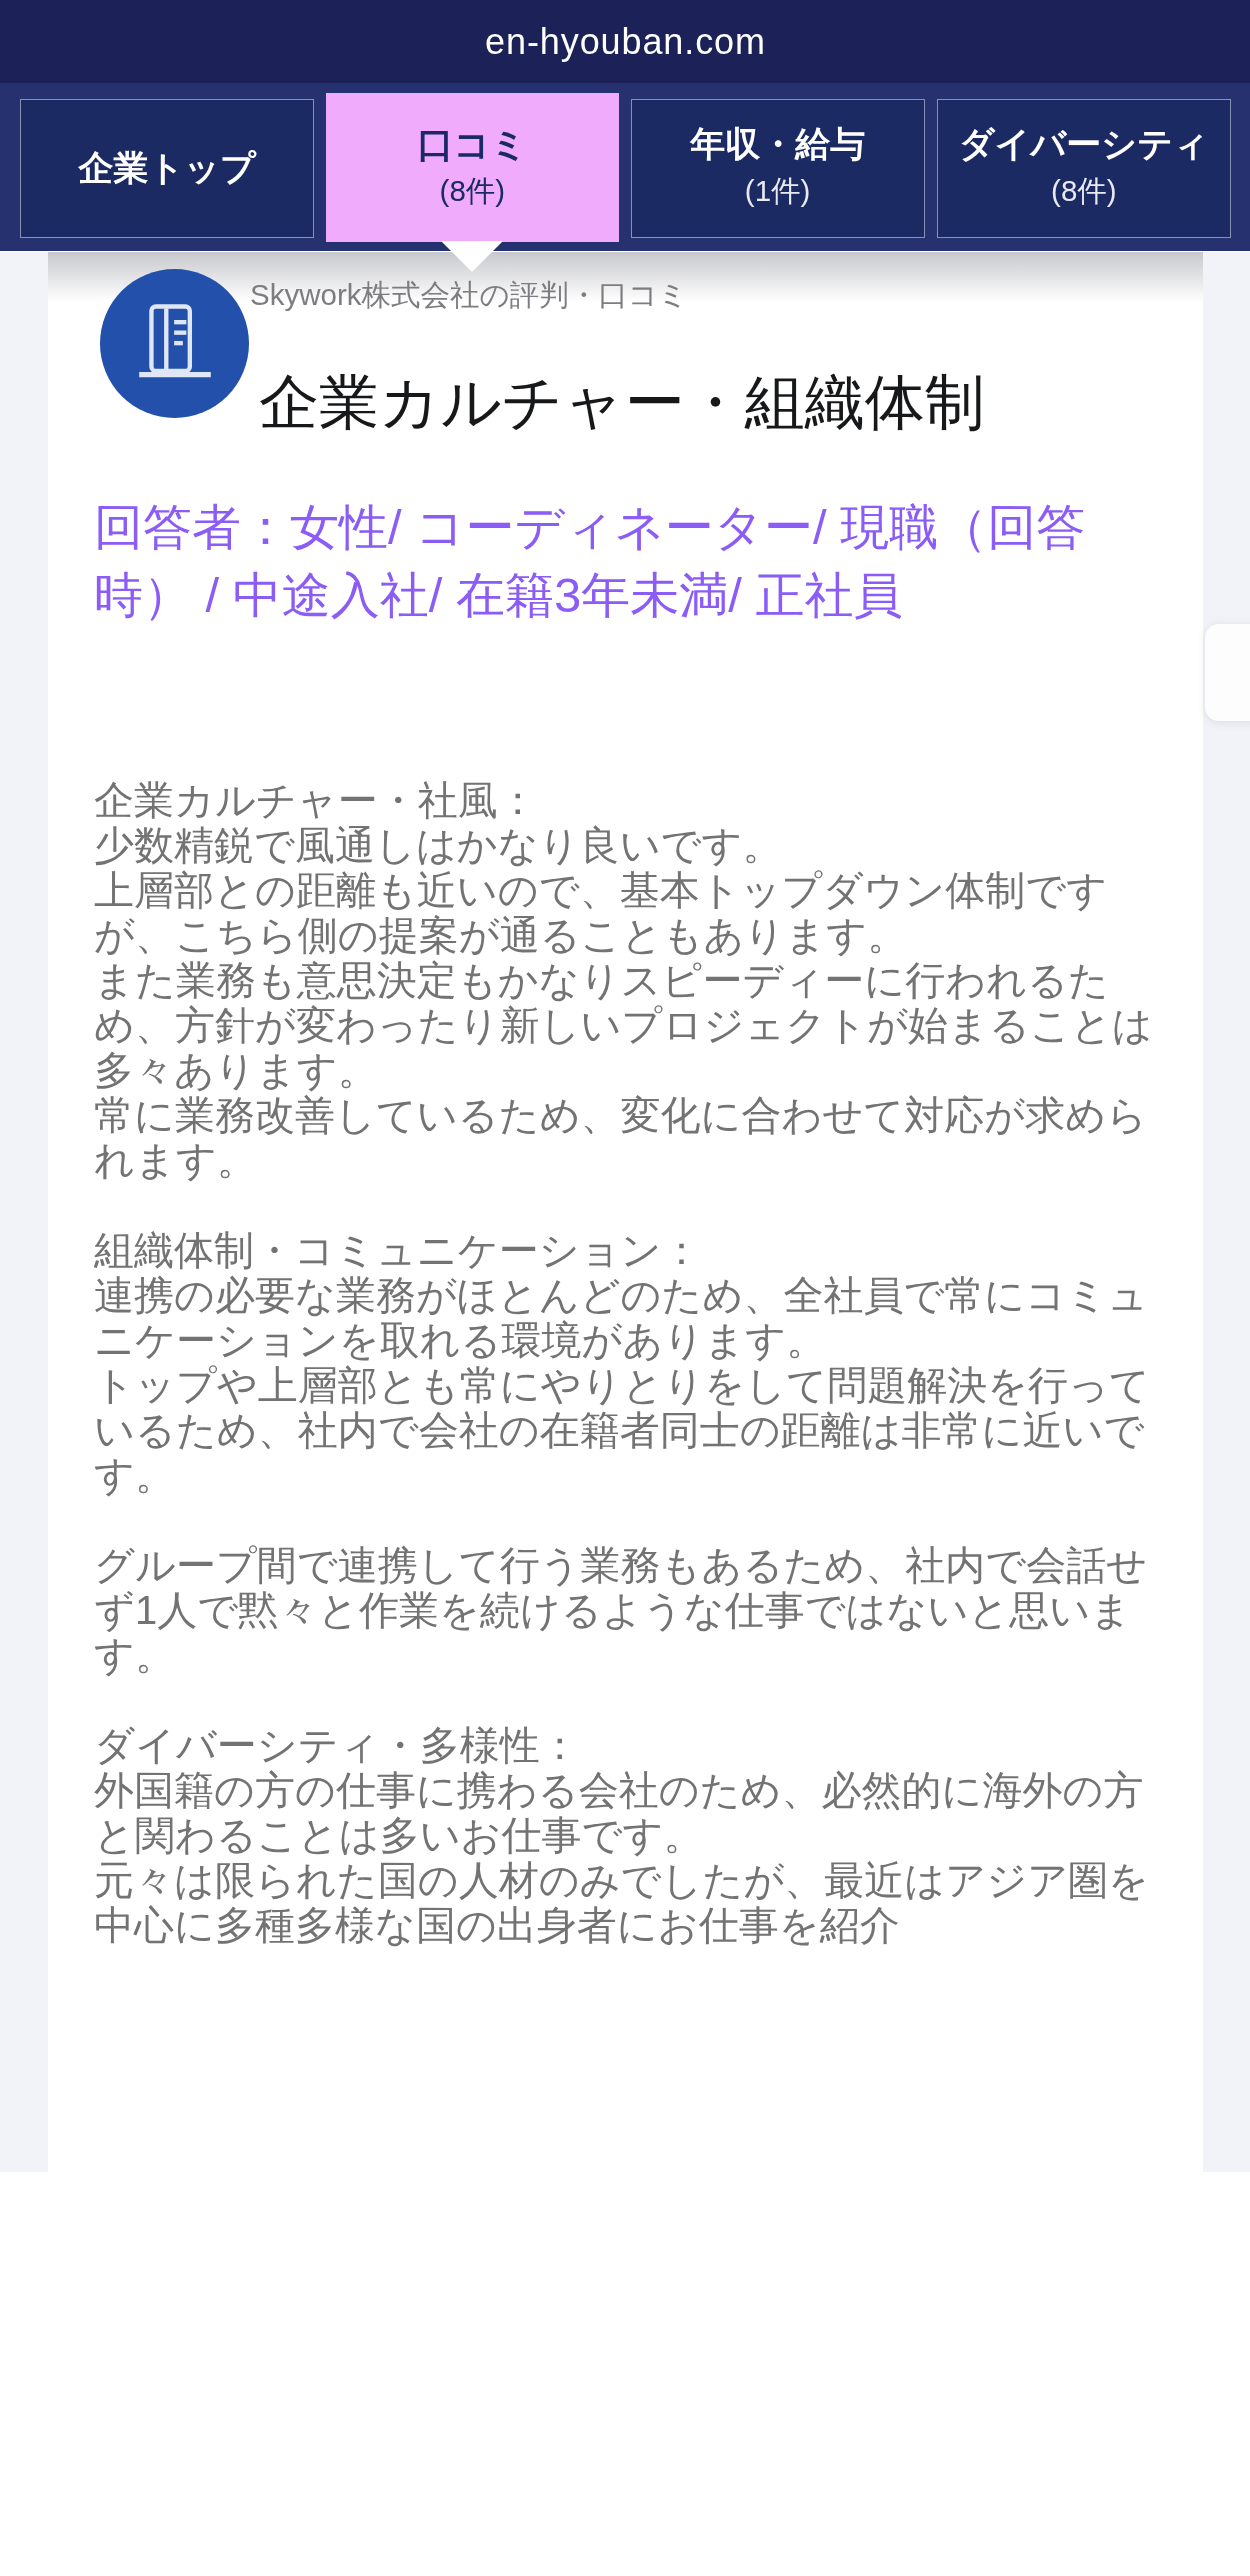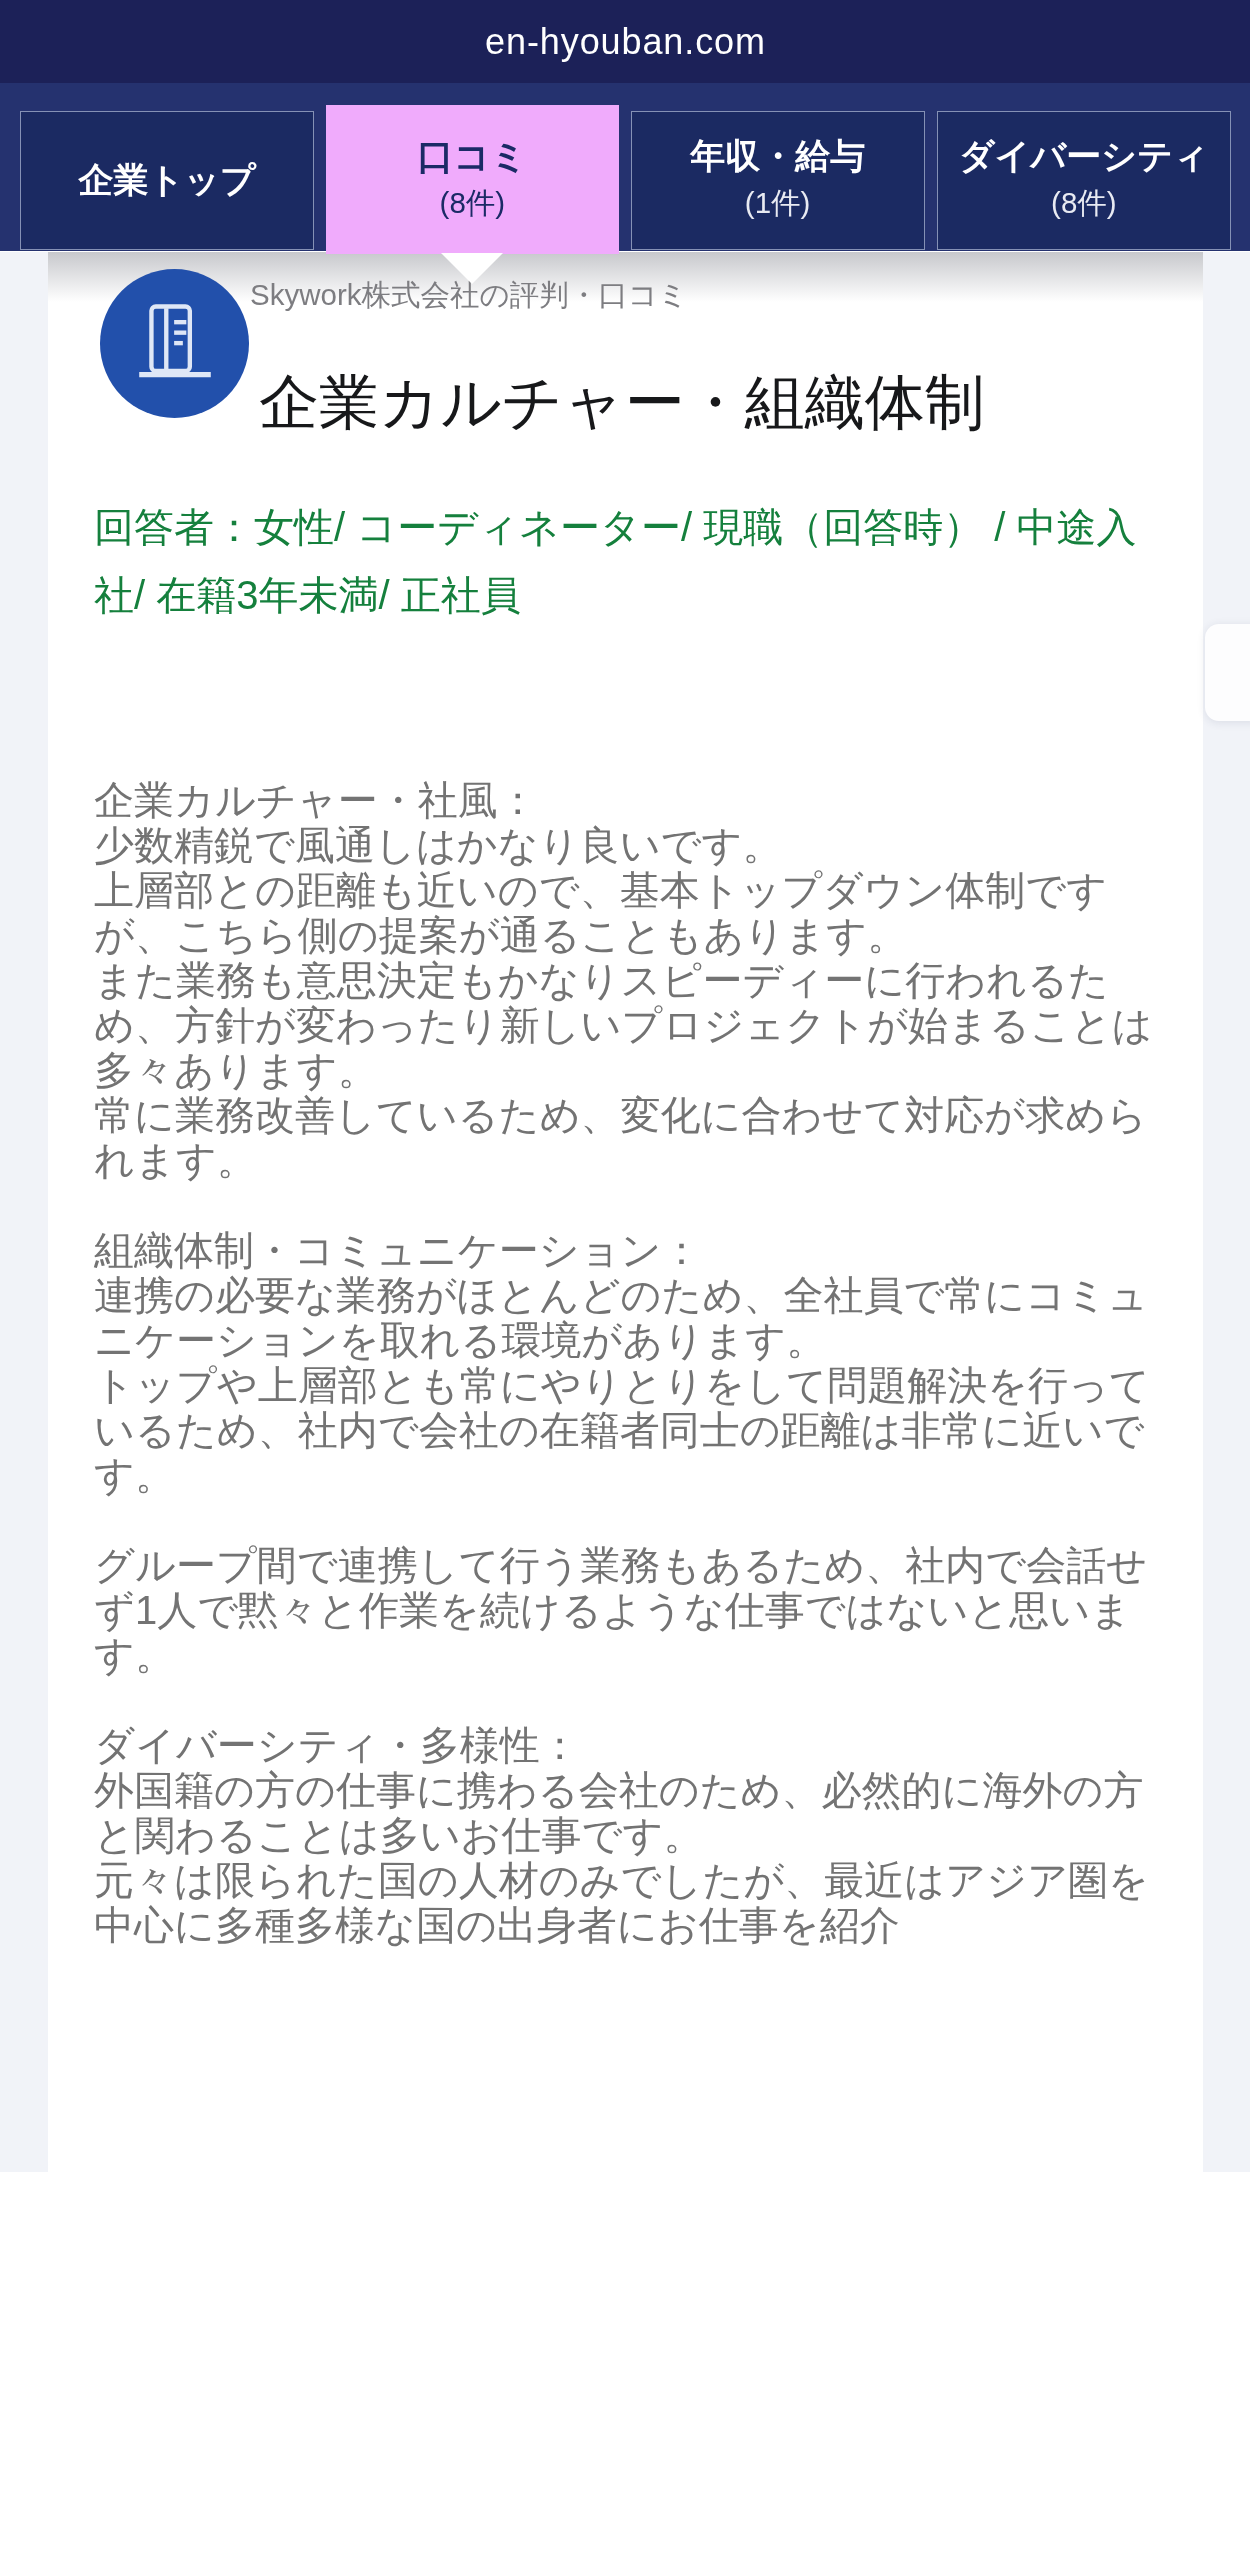--- a/index.html
+++ b/index.html
@@ -20,21 +20,21 @@
     background:#1c2158;
     display:flex;align-items:center;justify-content:center;
     color:#ffffff;font-size:36px;letter-spacing:0.9px;
   }
 
   
   .nav{
     position:absolute;left:0;top:83px;width:1251px;height:168px;
     background:#25326f;
     display:flex;gap:12px;
-    padding:12px 20px;box-sizing:border-box;
+    padding:0 20px;box-sizing:border-box;
     z-index:3;
   }
   .tab{
     flex:1 1 0;
     margin-top:15.6px;height:139px;
     background:#1b2a62;
     border:1.7px solid #8591b5;
     box-sizing:border-box;
     display:flex;flex-direction:column;align-items:center;justify-content:center;
     color:#ffffff;text-align:center;cursor:pointer;
@@ -84,21 +84,21 @@
   .breadcrumb{
     position:absolute;left:250px;top:276px;z-index:2;
     font-size:29.5px;color:#7d7d81;
   }
   .review-title{
     position:absolute;left:259px;top:363px;z-index:2;
     font-size:60px;font-weight:normal;color:#17181a;
   }
   .respondent{
     position:absolute;left:94px;top:493px;width:1081px;z-index:2;
-    font-size:40px;line-height:68px;color:#15803d;
+    font-size:49px;line-height:68px;color:#8b5cf6;
   }
 
   
   .review-body{
     position:absolute;left:94px;top:778px;width:1070px;z-index:2;
     font-size:40px;line-height:45px;color:#737373;
     white-space:pre-line;
   }
   .redaction-bar{
     position:absolute;left:408px;top:2533px;width:452px;height:19px;

